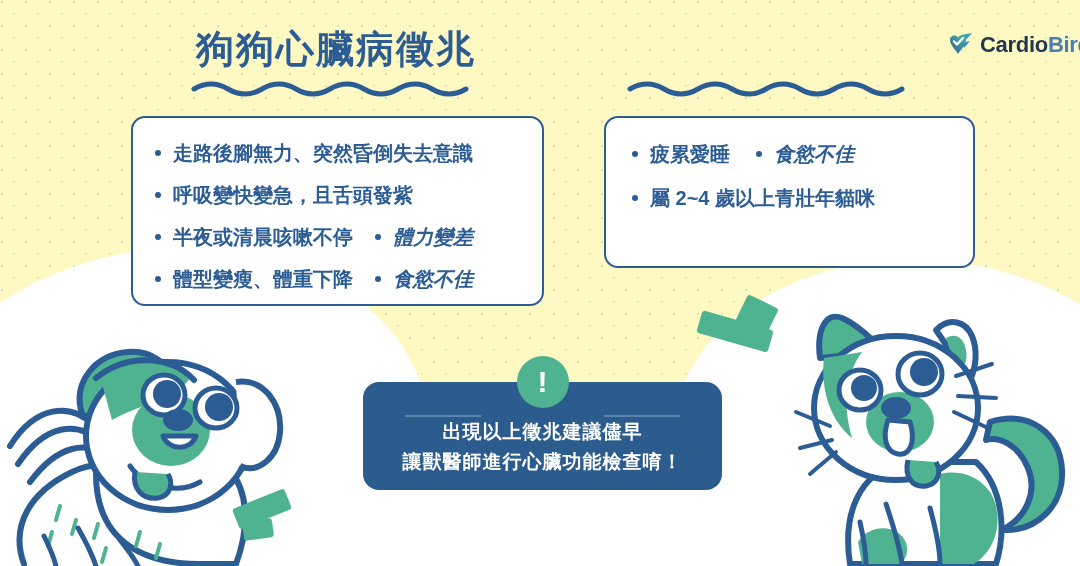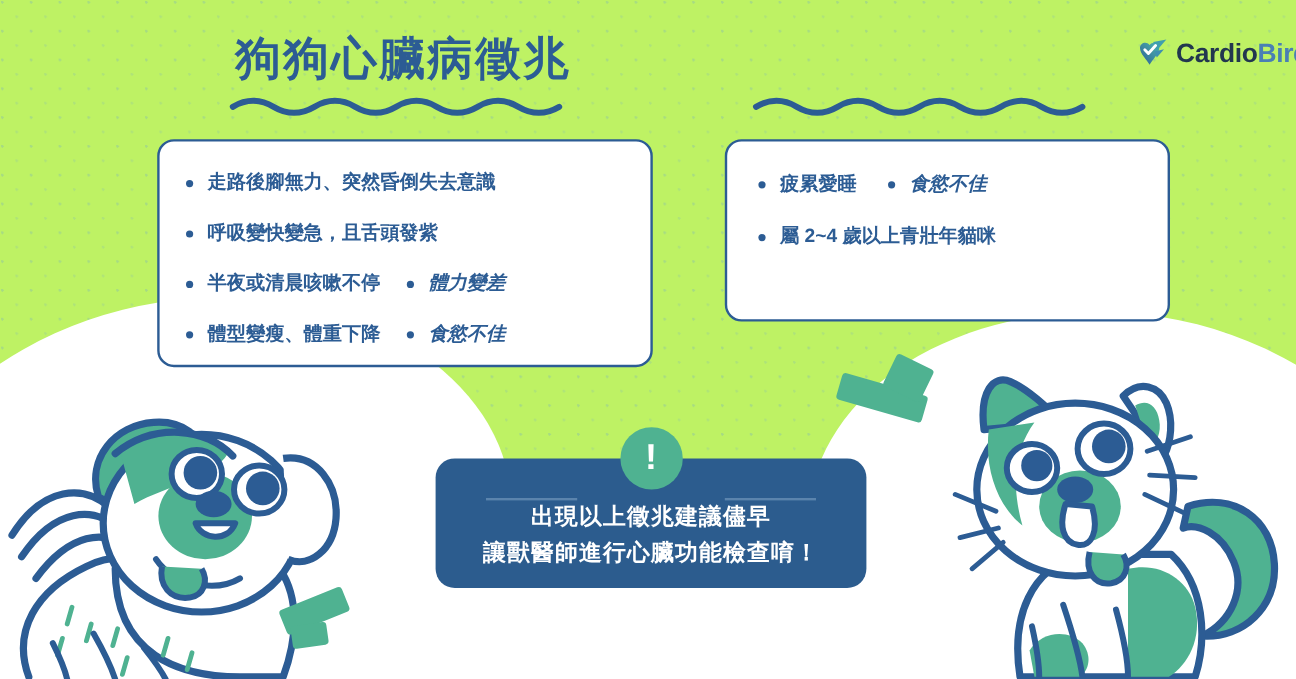--- a/index.html
+++ b/index.html
@@ -1,21 +1,21 @@
 <!DOCTYPE html>
 <html><head>
 <meta charset="utf-8">
 <style>
   html,body{margin:0;padding:0;}
   body{
     width:1080px;height:566px;overflow:hidden;
     font-family:"Liberation Sans","DejaVu Sans",sans-serif;
     background:#e9f1f6;
   }
-  #stage{position:relative;width:1080px;height:566px;overflow:hidden;background:#bef264;}
+  #stage{position:relative;width:1080px;height:566px;overflow:hidden;background:#fef9c3;}
 
   
   .dots{
     position:absolute;inset:0;
     background-image:
       radial-gradient(circle at 2px 2px, rgba(120,175,190,.32) 1.1px, transparent 1.2px),
       radial-gradient(circle at 2px 2px, rgba(120,175,190,.22) 1.1px, transparent 1.2px);
     background-size:24px 24px, 24px 24px;
     background-position:0 0, 12px 12px;
     pointer-events:none;
@@ -62,21 +62,21 @@
     border:2.5px solid #2c5c94;border-radius:14px;
     box-sizing:border-box;
   }
   .card-dog{left:131px;top:116px;width:413px;height:190px;}
   .card-cat{left:604px;top:116px;width:371px;height:152px;}
 
   .rows{padding:14px 0 0 0;}
   .row{
     display:flex;align-items:center;
     color:#2c5c94;font-weight:bold;
-    font-size:16px;line-height:1;
+    font-size:20px;line-height:1;
   }
   .card-dog .row{height:42px;padding-left:22px;}
   .card-cat .row{height:44px;padding-left:26px;align-items:center;}
   .item{display:flex;align-items:center;white-space:nowrap;}
   .item + .item{margin-left:22px;font-style:italic;}
   .bullet{
     width:6px;height:6px;border-radius:50%;
     background:#2c5c94;margin-right:12px;flex:none;
   }
   .card-cat .item + .item{margin-left:26px;}

